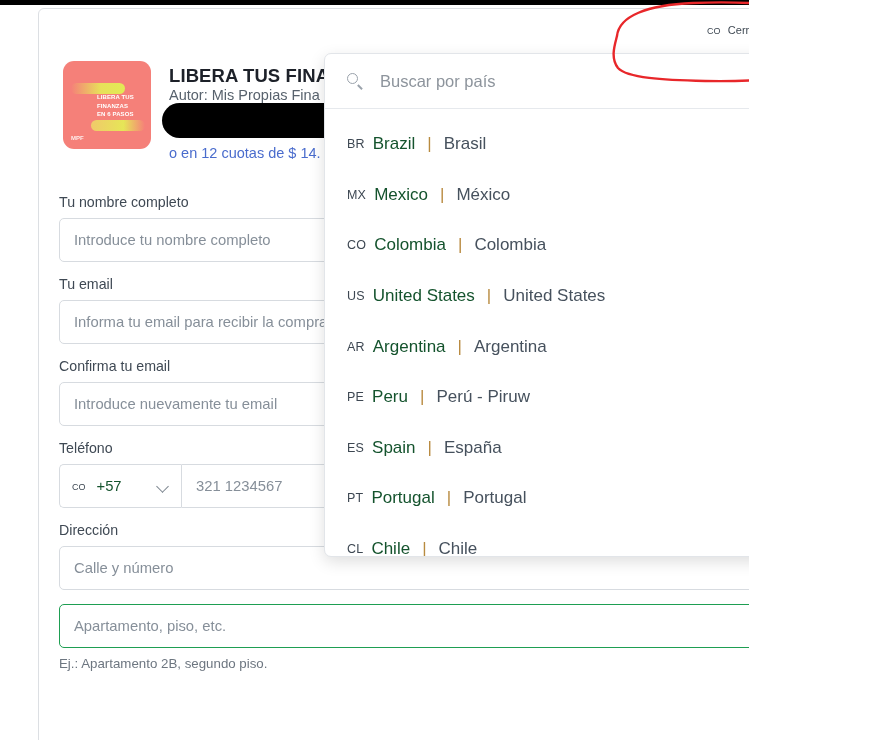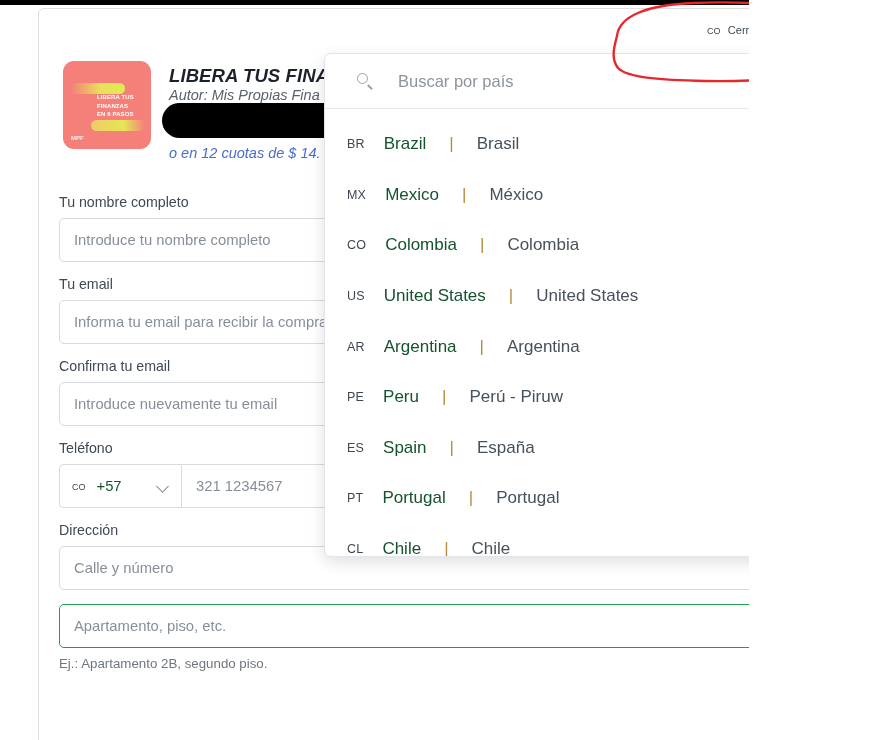--- a/index.html
+++ b/index.html
@@ -118,21 +118,21 @@
   .pt-logo {
     position: absolute;
     left: 8px;
     bottom: 8px;
     color: #ffffff;
     font-size: 6px;
     font-weight: bold;
     opacity: .85;
   }
 
-  .product-info { padding-top: 4px; position: relative; font-style: italic; }
+  .product-info { padding-top: 4px; position: relative; }
   .product-name {
     font-size: 18.5px;
     font-weight: bold;
     color: #1d2129;
     letter-spacing: .1px;
     white-space: nowrap;
   }
   .product-author {
     font-size: 14.5px;
     color: #58626d;
@@ -264,22 +264,22 @@
     border-radius: 7px;
     box-shadow: 0 5px 16px rgba(0,0,0,.13);
     overflow: hidden;
     z-index: 30;
   }
   .cp-search {
     height: 54px;
     border-bottom: 1px solid #e6e9ed;
     display: flex;
     align-items: center;
-    padding: 0 32px;
-    gap: 22px;
+    padding: 0 22px;
+    gap: 14px;
   }
   .search-glass {
     width: 17px; height: 17px;
     flex: none;
     position: relative;
   }
   .search-glass::before {
     content: "";
     position: absolute;
     left: 0; top: 0;
@@ -315,21 +315,21 @@
   }
   .cp-list {
     flex: 1;
     padding-top: 10px;
     overflow: hidden;
   }
   .country-item {
     height: 50.6px;
     display: flex;
     align-items: center;
-    gap: 19px;
+    gap: 8px;
     padding: 0 22px;
     cursor: pointer;
     white-space: nowrap;
   }
   .ci-code {
     font-size: 12.5px;
     color: #3d4752;
     font-variant: small-caps;
     letter-spacing: .2px;
   }

